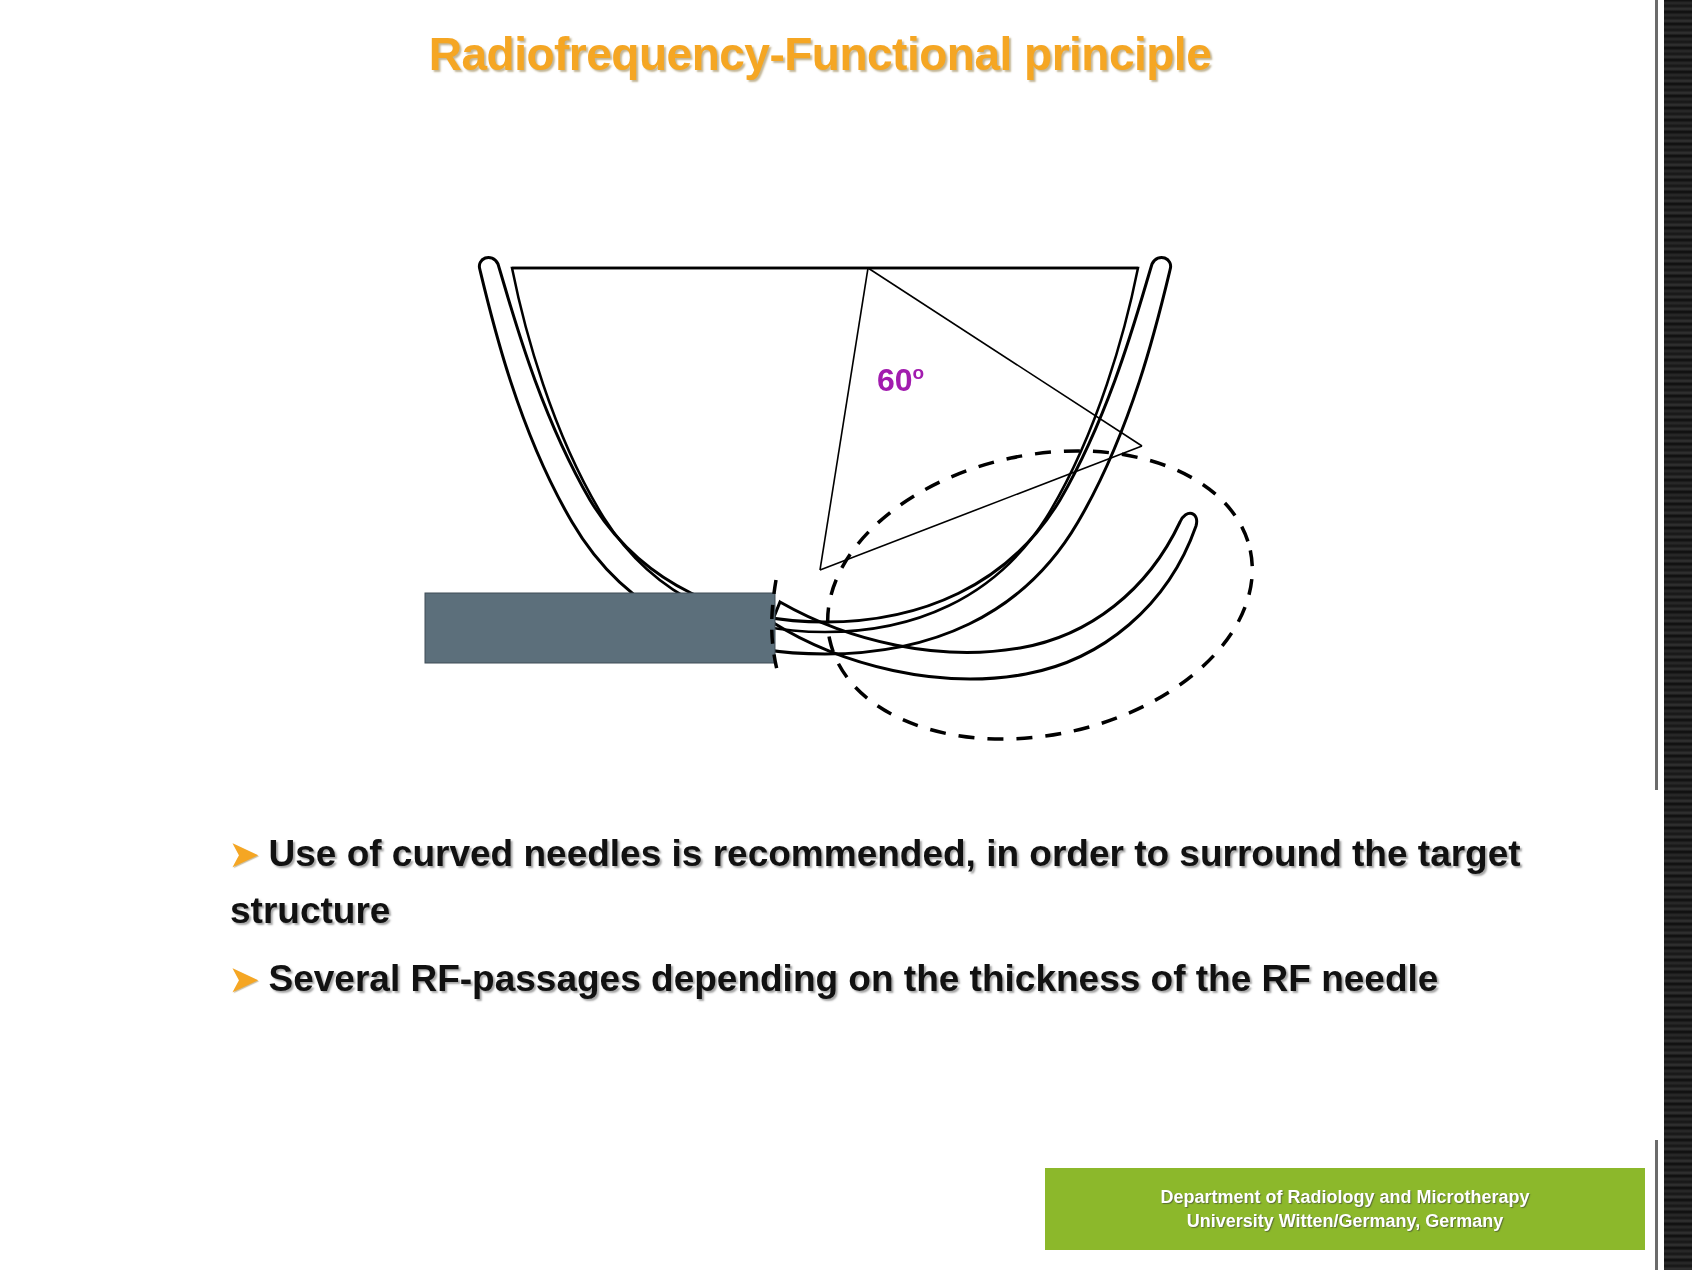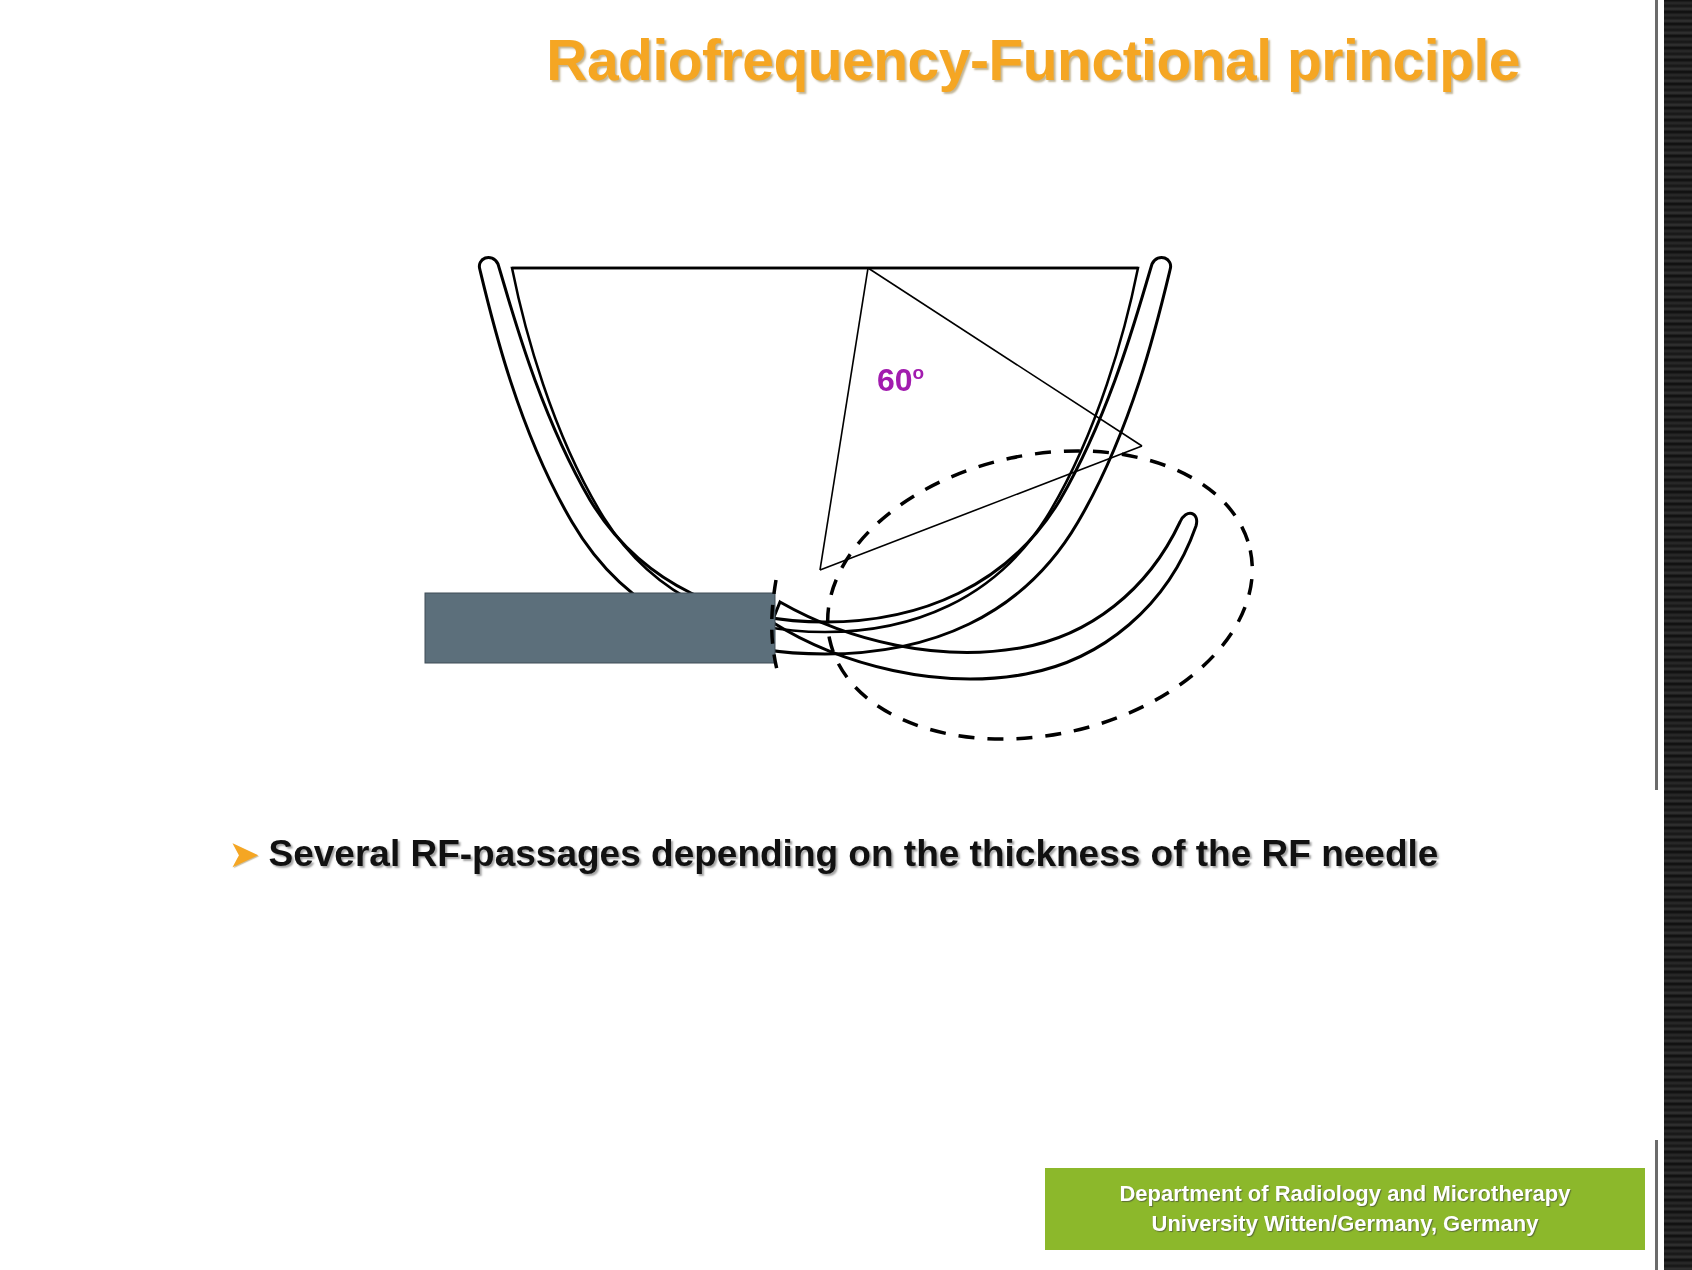--- a/index.html
+++ b/index.html
@@ -66,22 +66,22 @@
     height: 130px;
     background: #6b6b6b;
   }
 
   
   .title {
     position: absolute;
     left: 120px;
     top: 30px;
     width: 1400px;
-    text-align: right;
-    font-size: 57px;
+    text-align: center;
+    font-size: 46px;
     font-weight: bold;
     line-height: 1.08;
     color: #F5A623;
     letter-spacing: -0.5px;
     text-shadow: 2px 2px 2px rgba(120,90,20,0.45);
   }
 
   
   .figure {
     position: absolute;
@@ -134,21 +134,21 @@
     left: 1045px;
     top: 1168px;
     width: 600px;
     height: 82px;
     background: #8CB82B;
     color: #ffffff;
     display: flex;
     flex-direction: column;
     align-items: center;
     justify-content: center;
-    font-size: 22px;
+    font-size: 18px;
     font-weight: bold;
     line-height: 1.35;
     text-align: center;
     text-shadow: 1px 1px 1px rgba(60,60,60,0.6);
   }
 </style>
 </head>
 <body>
 
 <div class="slide">
@@ -177,20 +177,23 @@
       <path d="M 396 330 C 390 366 390 392 398 424" fill="none" stroke="#000000" stroke-width="3.5" stroke-dasharray="14 11"></path>
     </svg>
 
     <div class="angle-label">
       <span>60</span><sup>o</sup>
     </div>
   </div>
 
   <div class="bullets">
     <div class="bullet-row">
+      <span class="arrow">➤</span><span>Use of curved needles is recommended, in order to surround the target structure</span>
+    </div>
+    <div class="bullet-row">
       <span class="arrow">➤</span><span>Several RF-passages depending on the thickness of the RF needle</span>
     </div>
   </div>
 
   <div class="footer-badge">
     <span>Department of Radiology and Microtherapy</span>
     <span>University Witten/Germany, Germany</span>
   </div>
 
   <div class="right-rule"></div>

